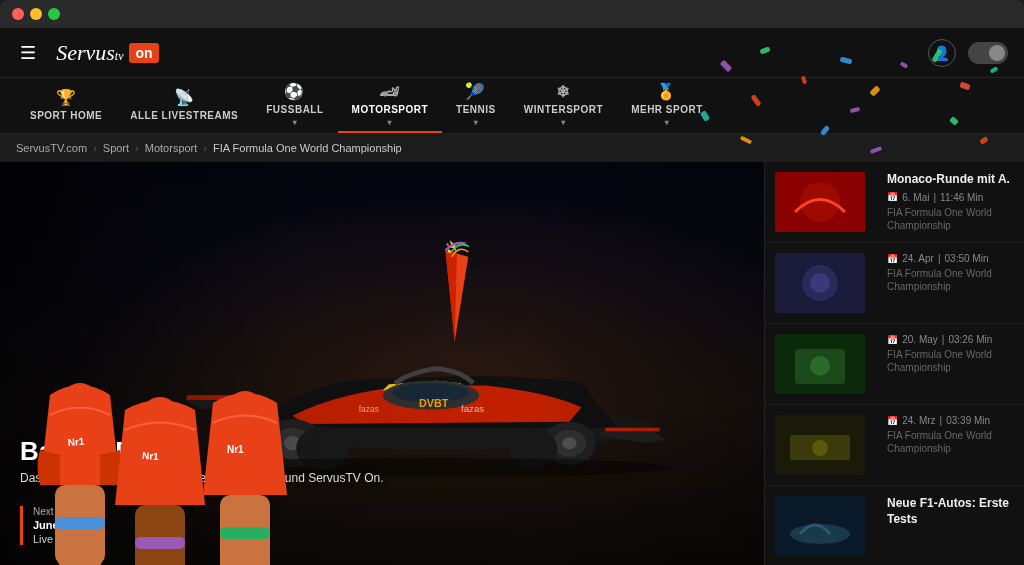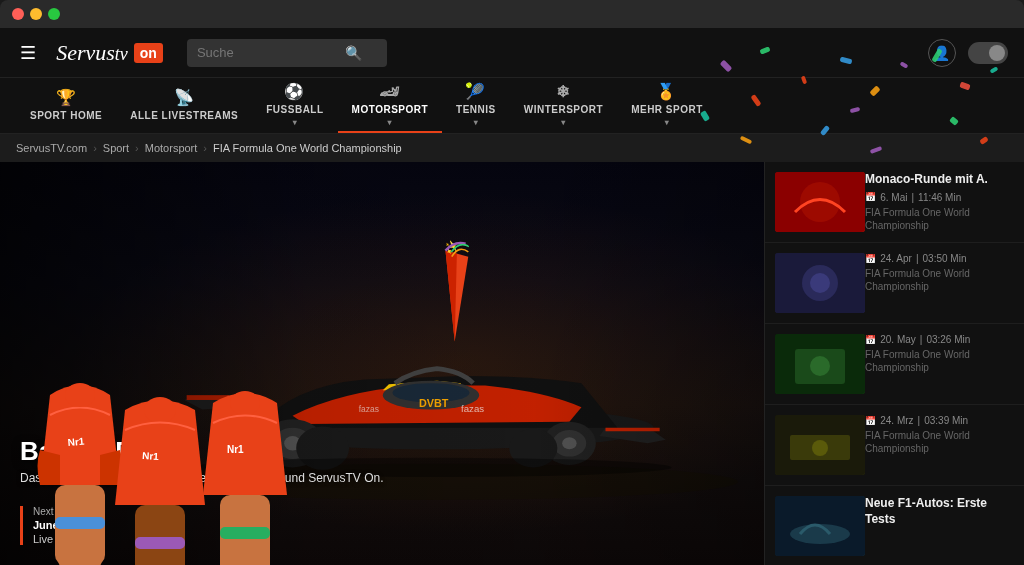--- a/index.html
+++ b/index.html
@@ -225,21 +225,21 @@
 
     
     .sidebar {
       width: 260px;
       background: #111;
       overflow-y: auto;
       border-left: 1px solid #222;
     }
     .sidebar-card {
       display: flex;
-      gap: 0;
+      gap: 22px;
       padding: 10px;
       border-bottom: 1px solid #1e1e1e;
       cursor: pointer;
     }
     .sidebar-thumb {
       width: 90px;
       height: 60px;
       border-radius: 3px;
       flex-shrink: 0;
       overflow: hidden;
@@ -331,26 +331,22 @@
   <div class="dot dot-red"></div>
   <div class="dot dot-yellow"></div>
   <div class="dot dot-green"></div>
 </div>
 
 <div class="app">
 
   <div class="header">
     <span class="hamburger">☰</span>
     <div class="logo">
-      <span class="logo-text"><em>S</em>ervus<span style="font-size:18px">tv</span></span>
+      <span class="logo-text"><em>S</em>ervus<span style="font-size:12px">tv</span></span>
       <span class="logo-on">on</span>
-    </div>
-    <div class="search-bar">
-      <input type="text" placeholder="Suche" style="">
-      <span class="search-icon">🔍</span>
     </div>
     <div class="header-spacer"></div>
     <div class="header-right">
       <div class="user-icon">👤</div>
       <div class="toggle-btn"></div>
     </div>
   </div>
 
   <div class="nav">
     <div class="nav-item">

